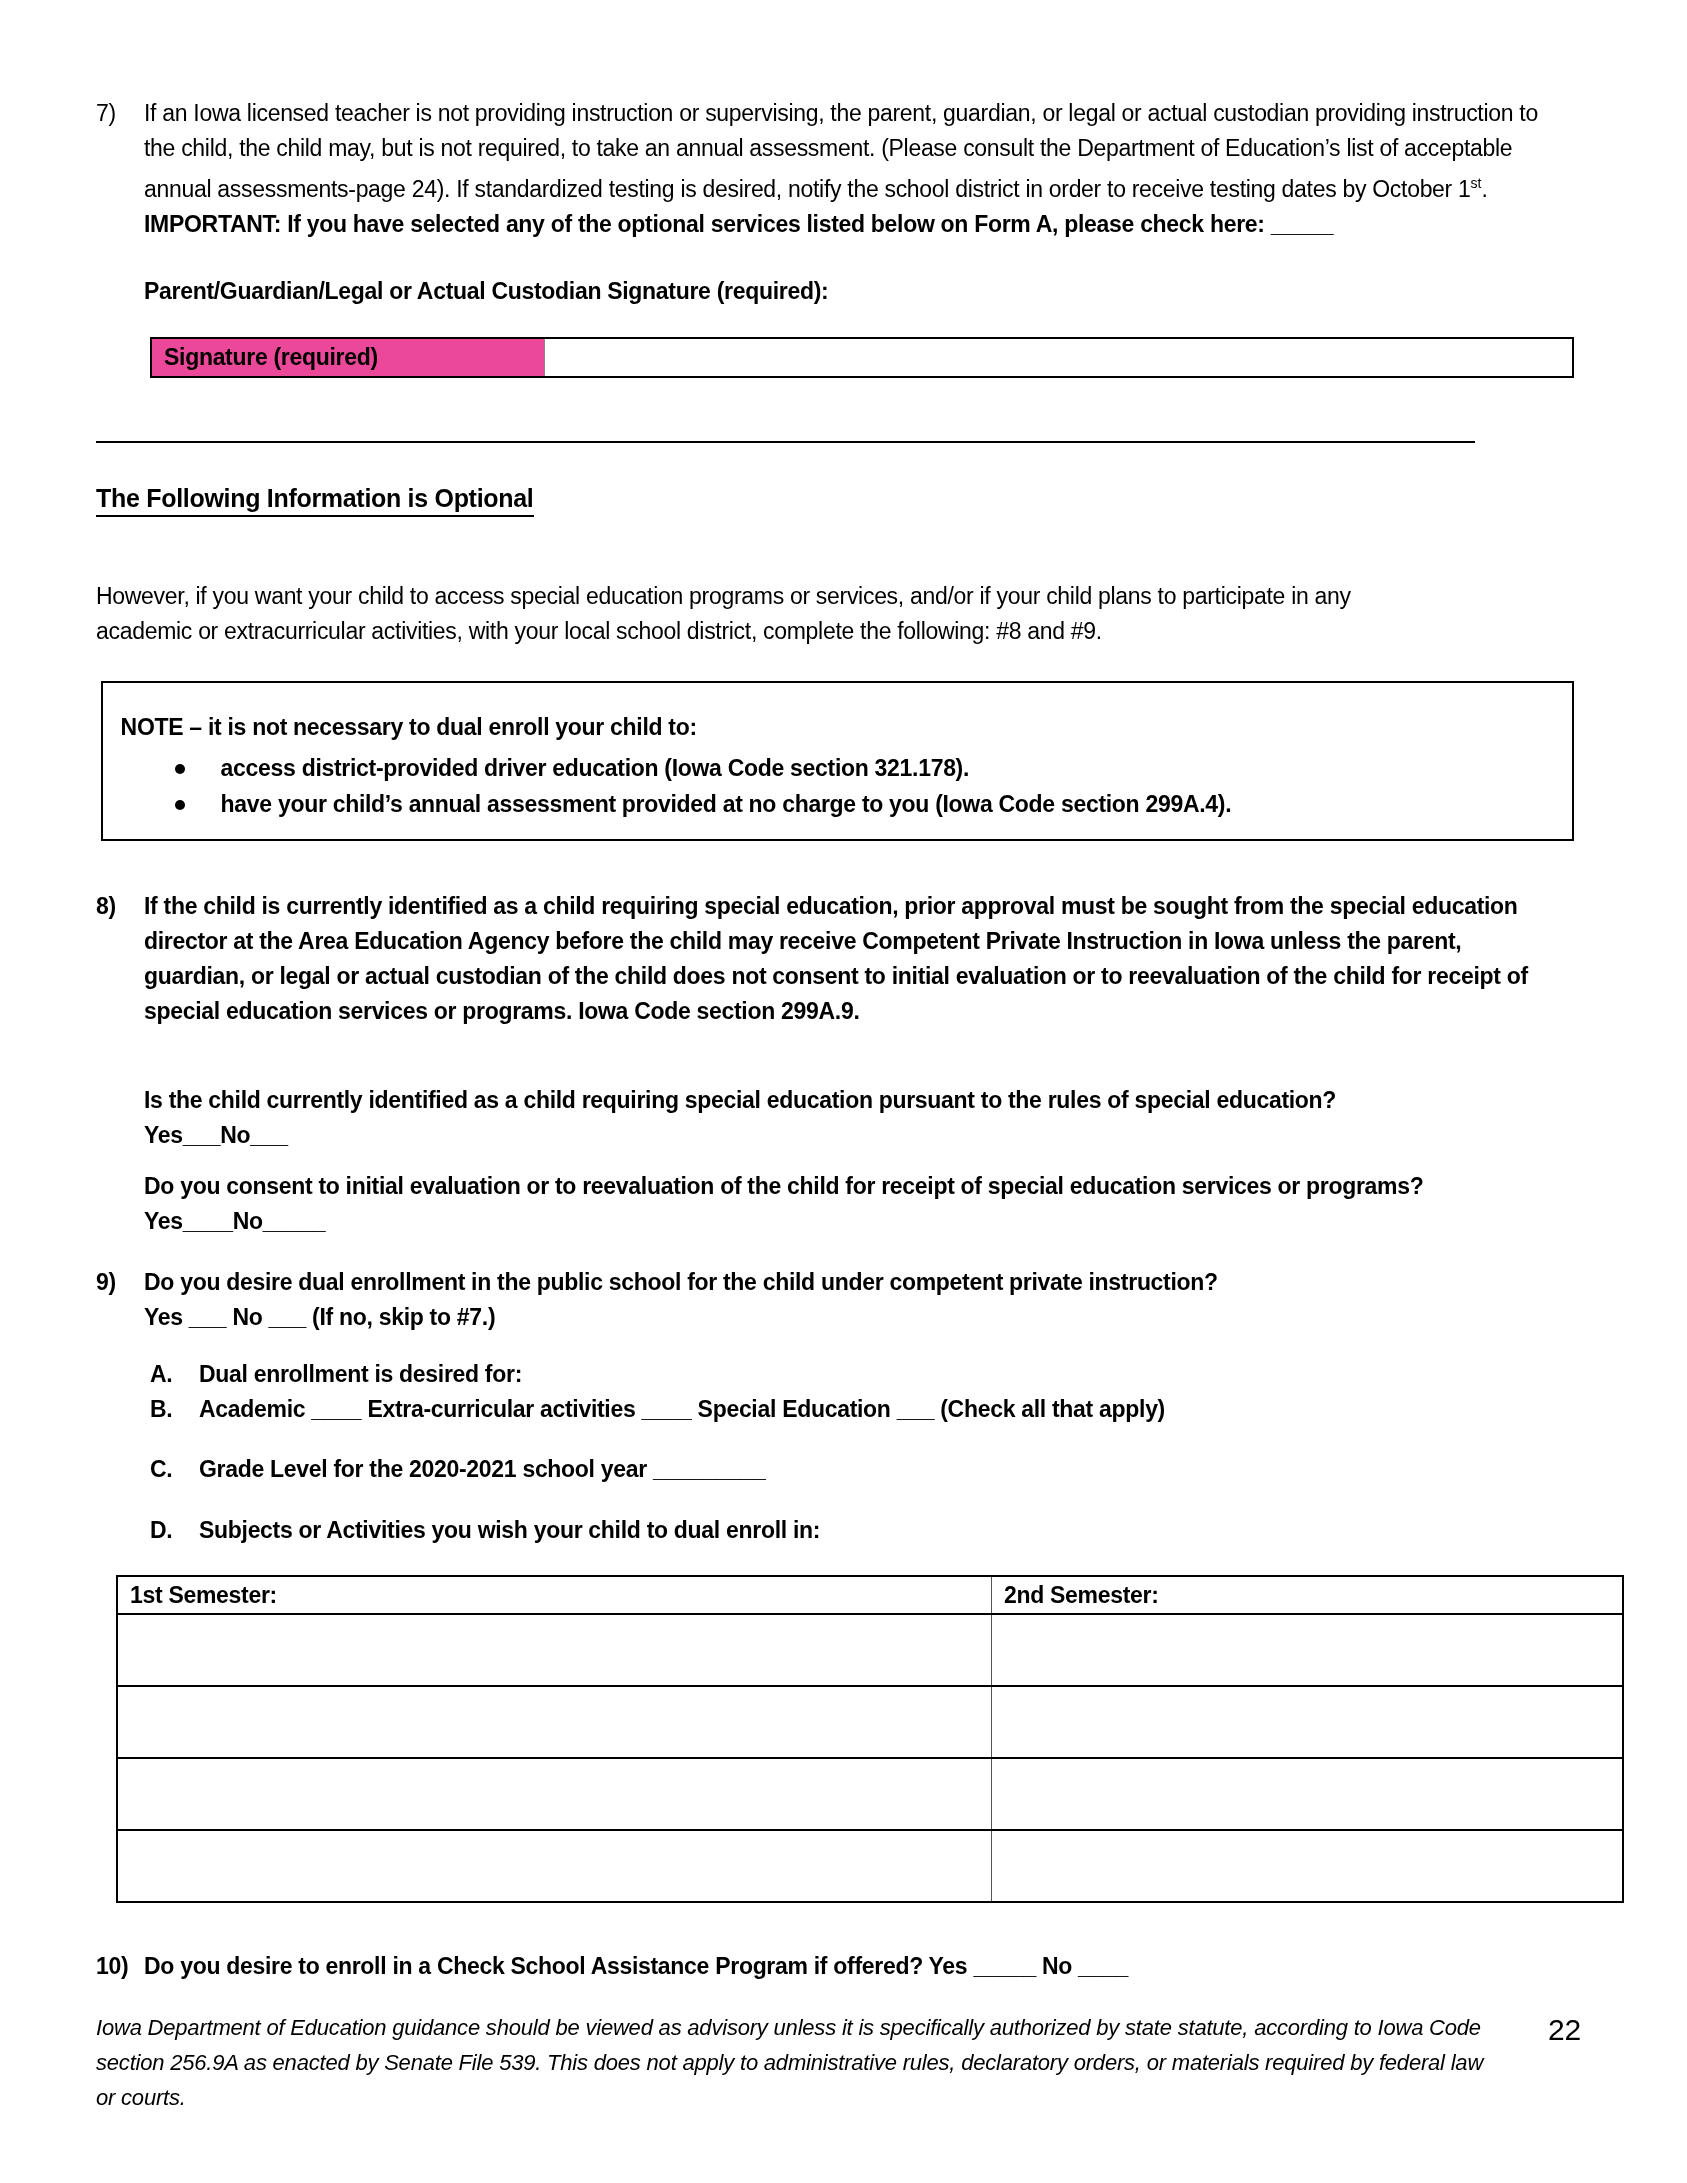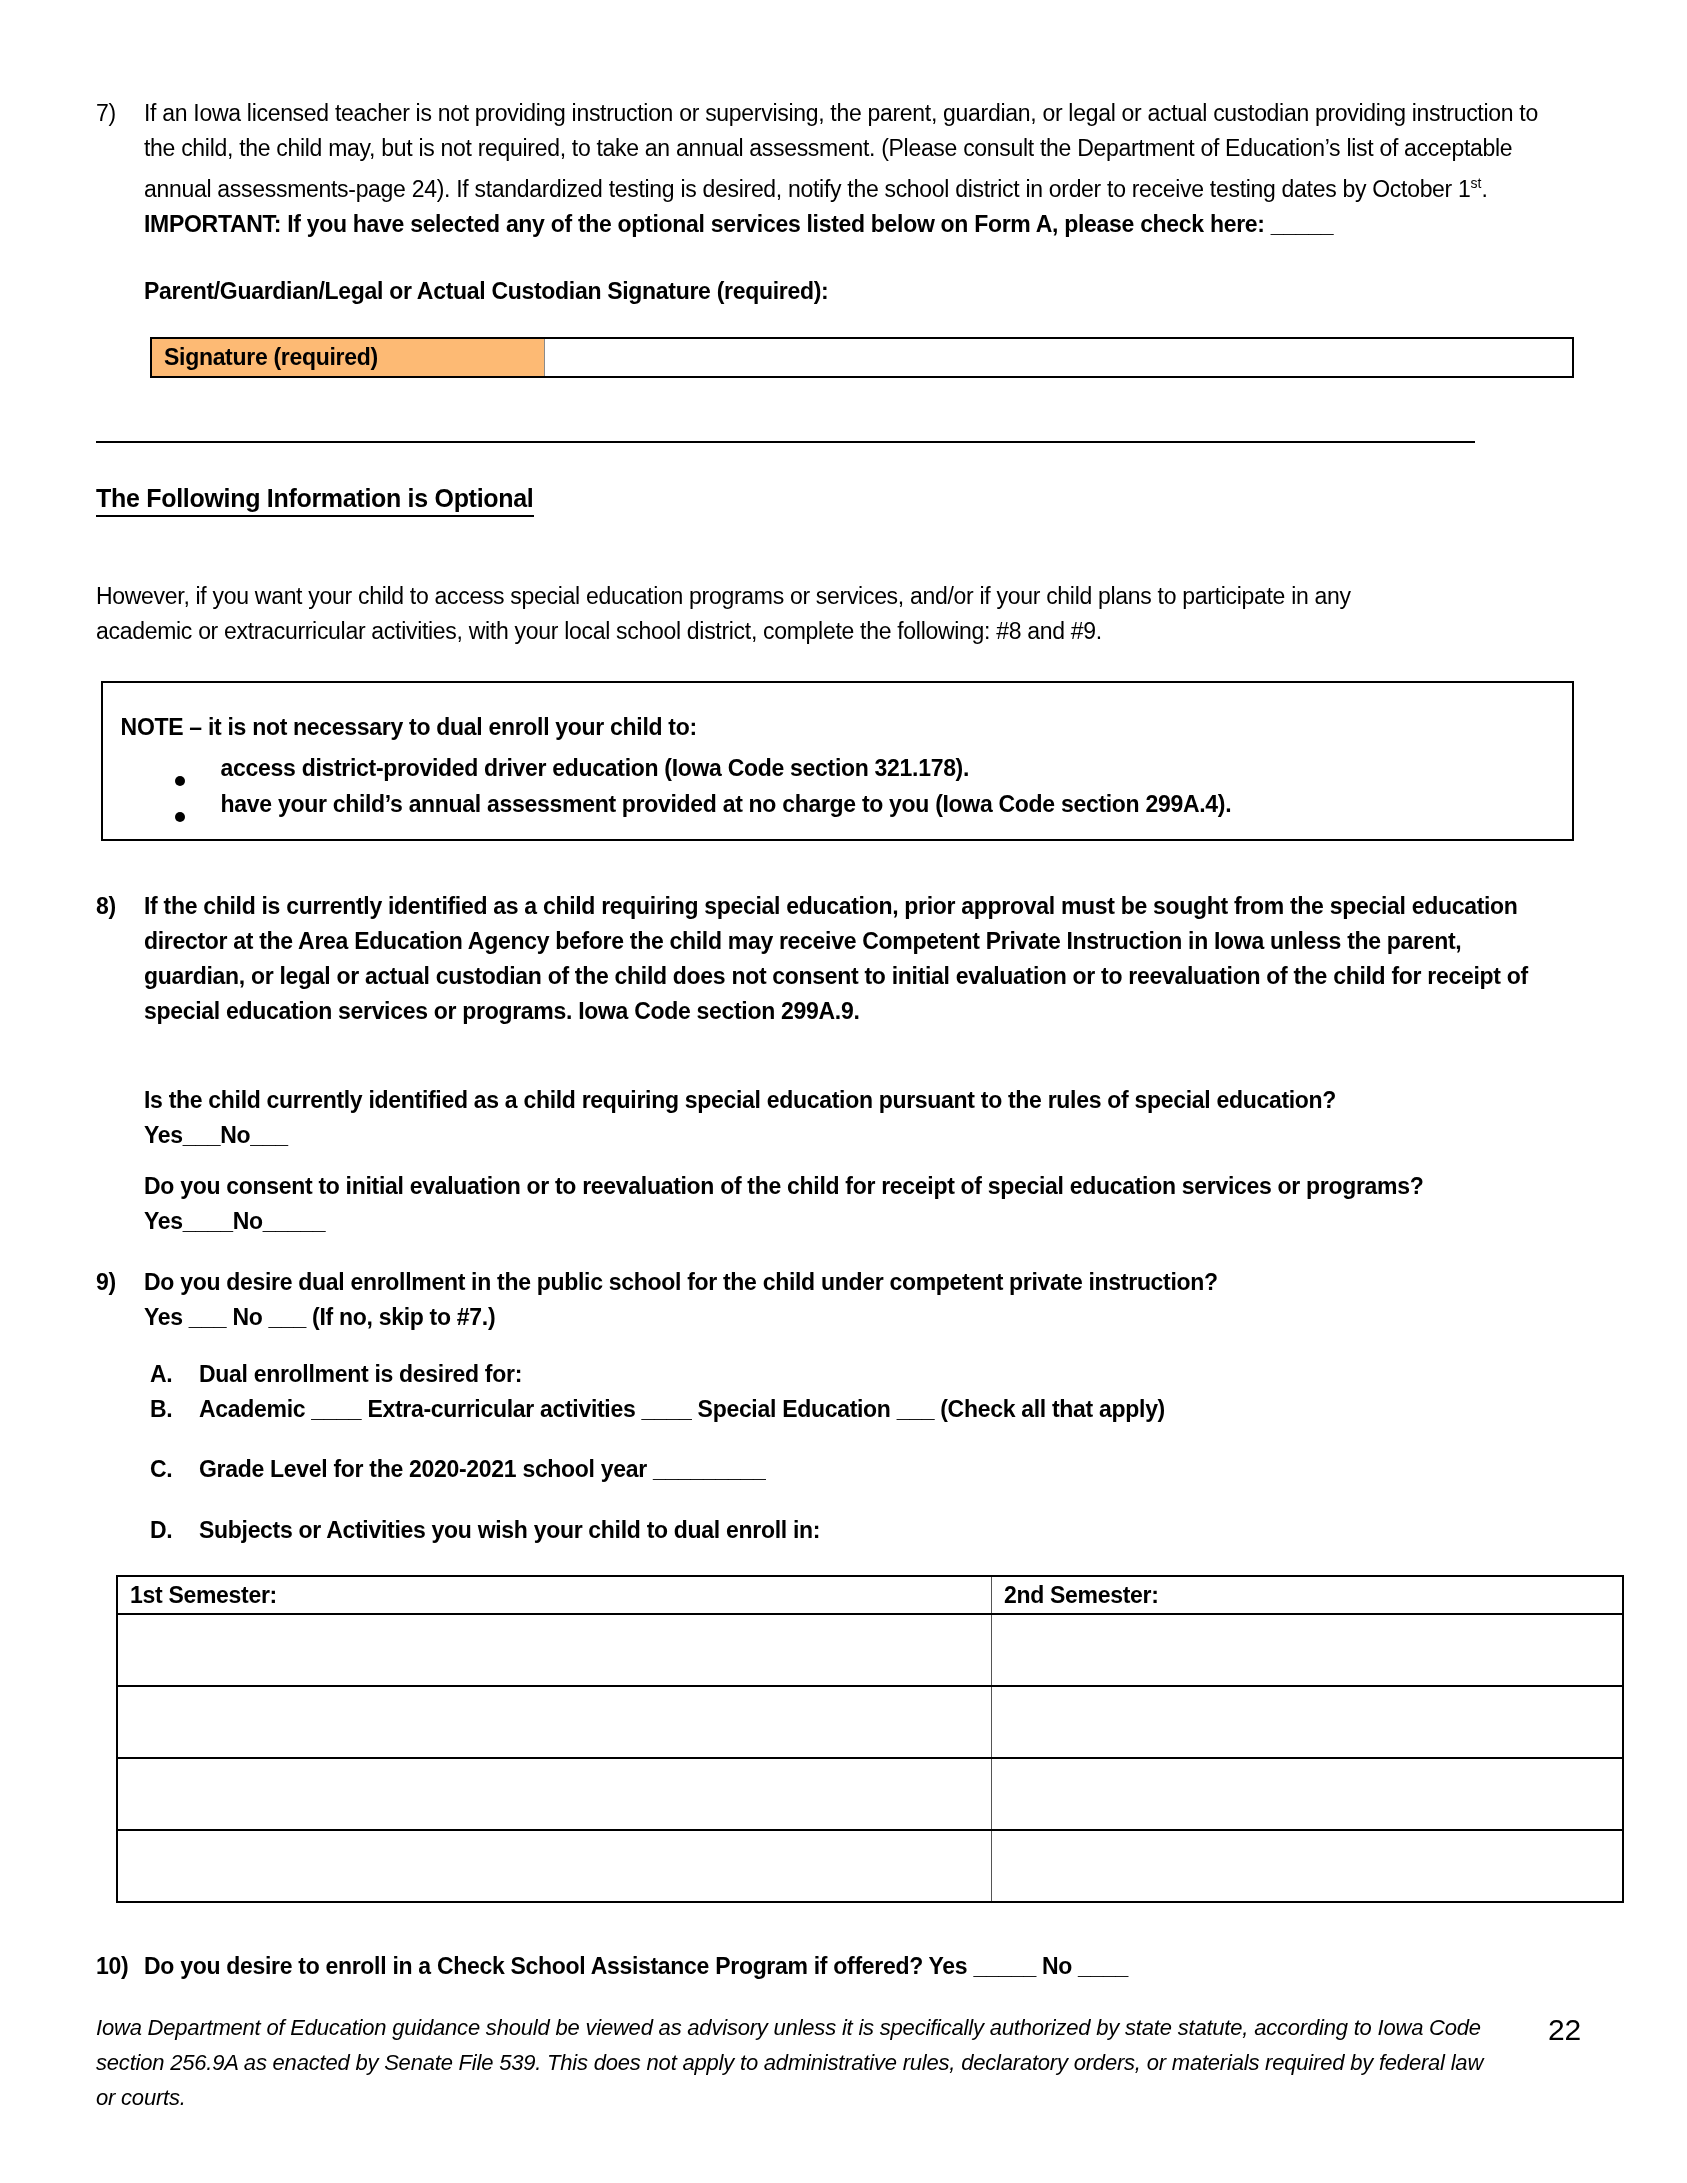--- a/index.html
+++ b/index.html
@@ -13,36 +13,36 @@
   .b { font-weight:bold; }
   sup { font-size:14px; vertical-align:super; letter-spacing:0; }
 
   .item { display:flex; align-items:flex-start; }
   .num  { flex:0 0 48px; width:48px; }
   .body { flex:1 1 auto; min-width:0; }
 
   .sig-label { margin:32px 0 0 48px; font-weight:bold; }
   .sig-table { display:flex; margin:28px 0 0 54px; width:1424px; height:41px;
                border:2.6px solid #000; box-sizing:border-box; }
-  .sig-cell-label { flex:0 0 393px; background:#fdba74; border-right:1.3px solid #8a8a8a;
+  .sig-cell-label { flex:0 0 393px; background:#ec4899; border-right:1.3px solid #8a8a8a;
                display:flex; align-items:center; padding-left:12px; font-weight:bold;
                box-sizing:border-box; }
   .sig-cell-value { flex:1 1 auto; background:#fff; }
 
   .divider { margin-top:63px; width:1379px; height:0; border-top:2.6px solid #000; }
 
   .opt-heading { margin-top:38px; font-size:25px; font-weight:bold; line-height:35px; }
   .opt-heading span { border-bottom:2.6px solid #000; padding-bottom:3.3px; }
 
   .intro { margin-top:63px; }
 
   .note-box { margin:32px 0 0 4.6px; width:1473px; box-sizing:border-box;
               border:2.6px solid #000; padding:27px 0 17px 18px; }
   .note-title { font-weight:bold; }
-  .note-bullet { display:flex; font-weight:bold;align-items:flex-end; }
+  .note-bullet { display:flex; font-weight:bold; }
   .note-bullet.first { margin-top:6.6px; }
   .note-bullet.second { margin-top:0.7px; }
   .dot { flex:0 0 10px; width:10px; height:10px; border-radius:50%; background:#000;
          margin:12.6px 36px 0 54px; }
 
   .item8 { margin-top:48px; }
   .q1  { margin-top:54px; }
   .q2  { margin-top:16px; }
   .item9 { margin-top:26px; }
   .sub { display:flex; margin-left:6px; }

